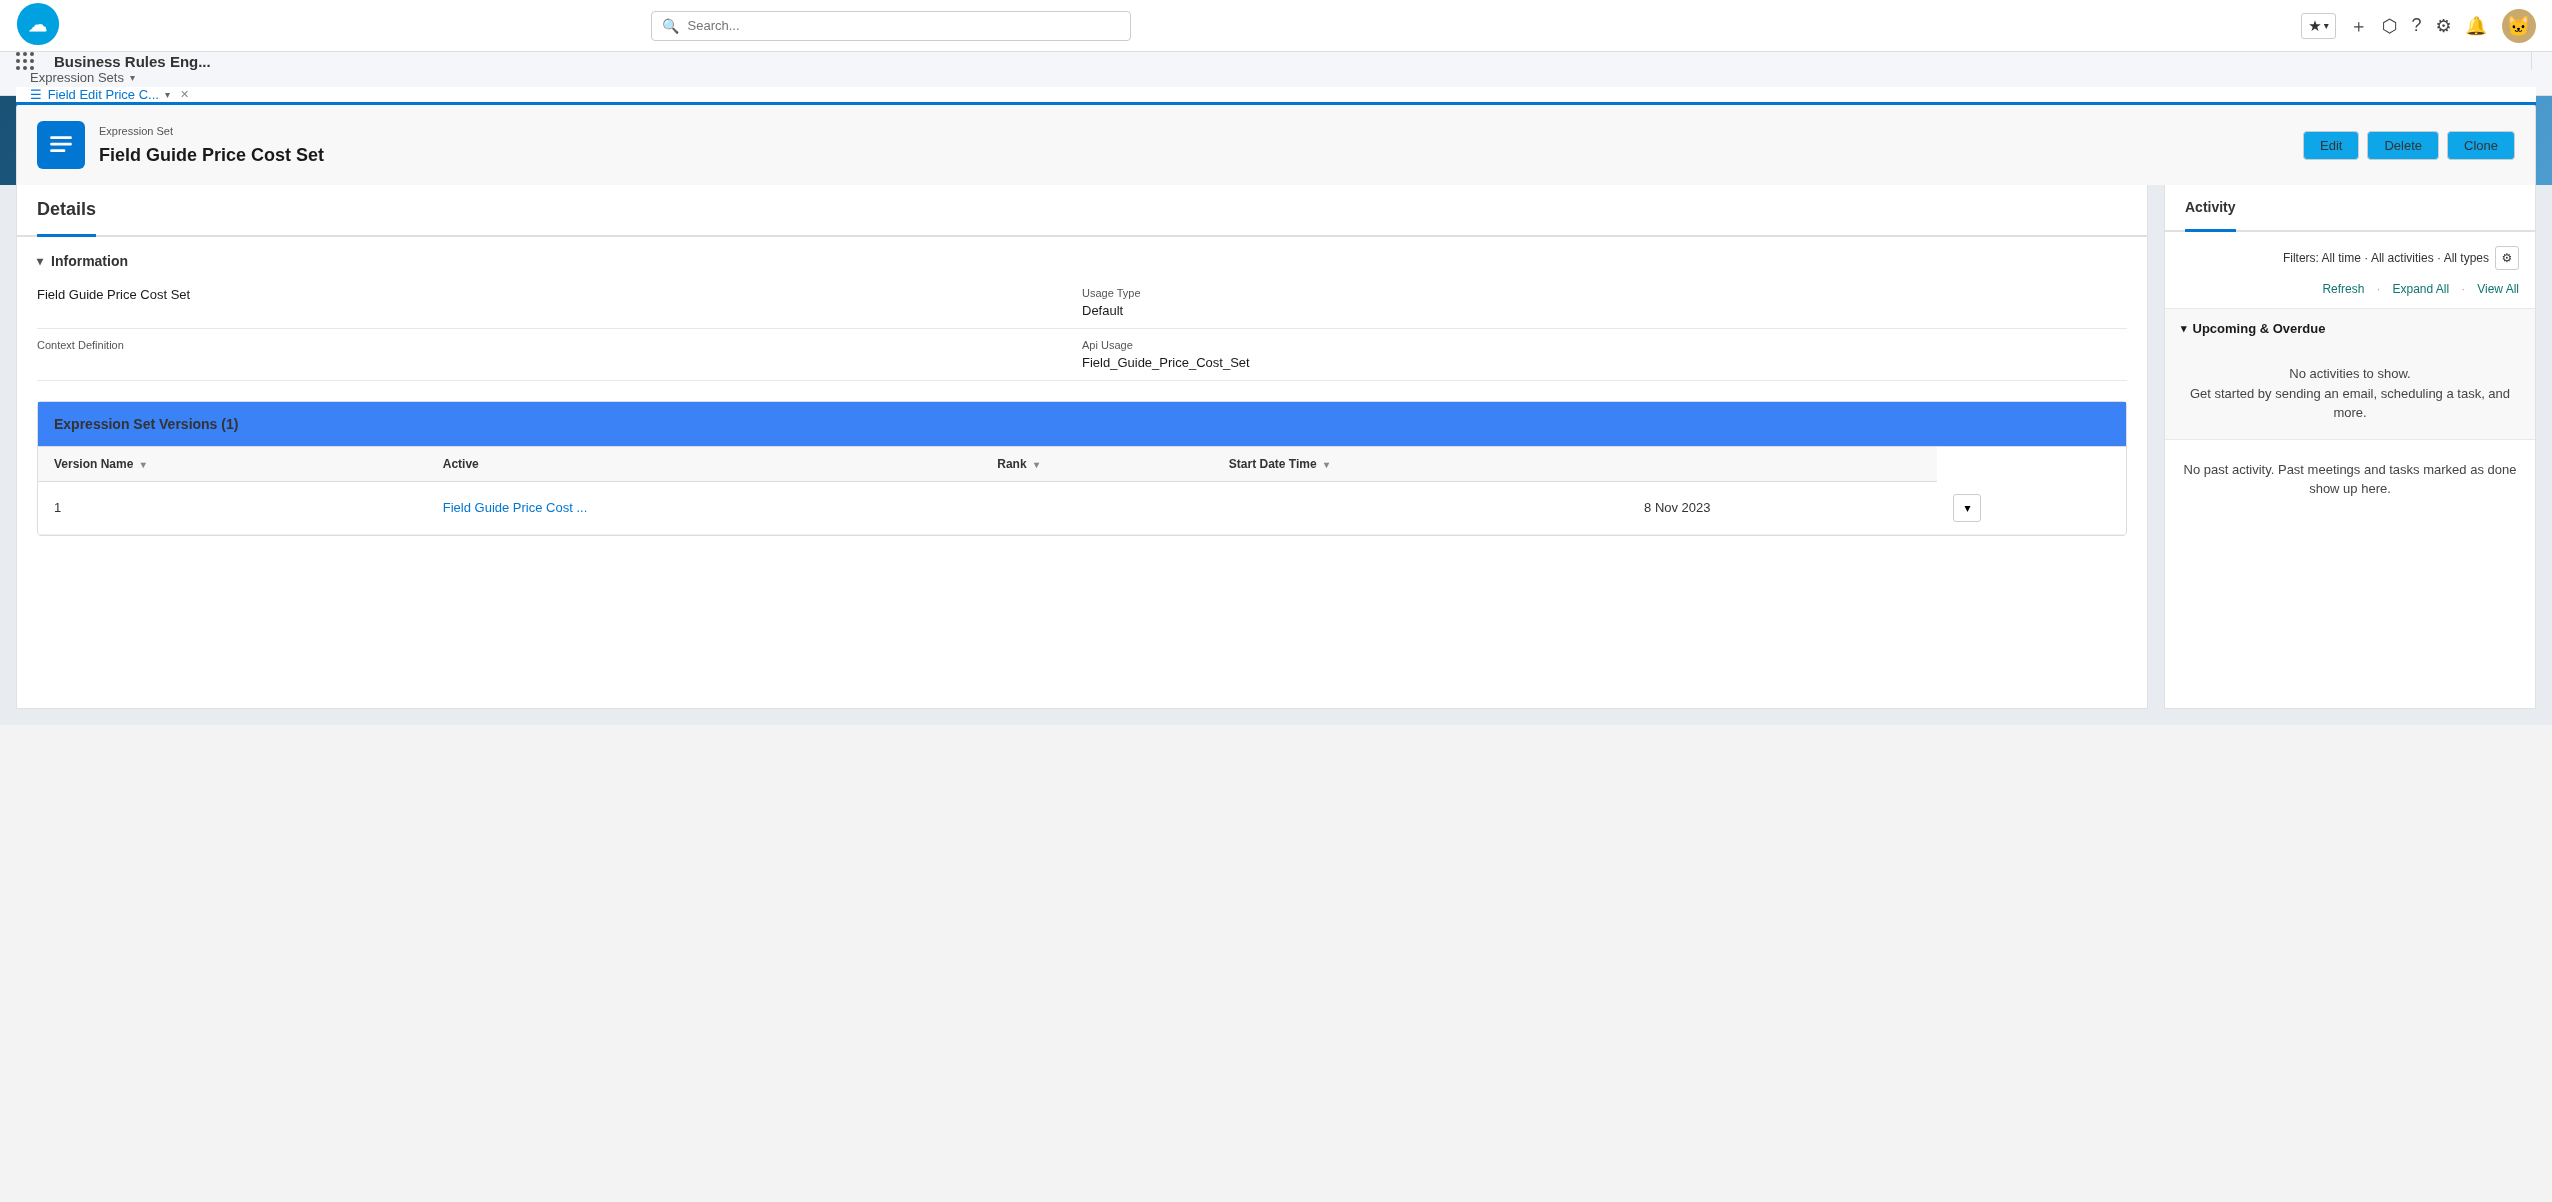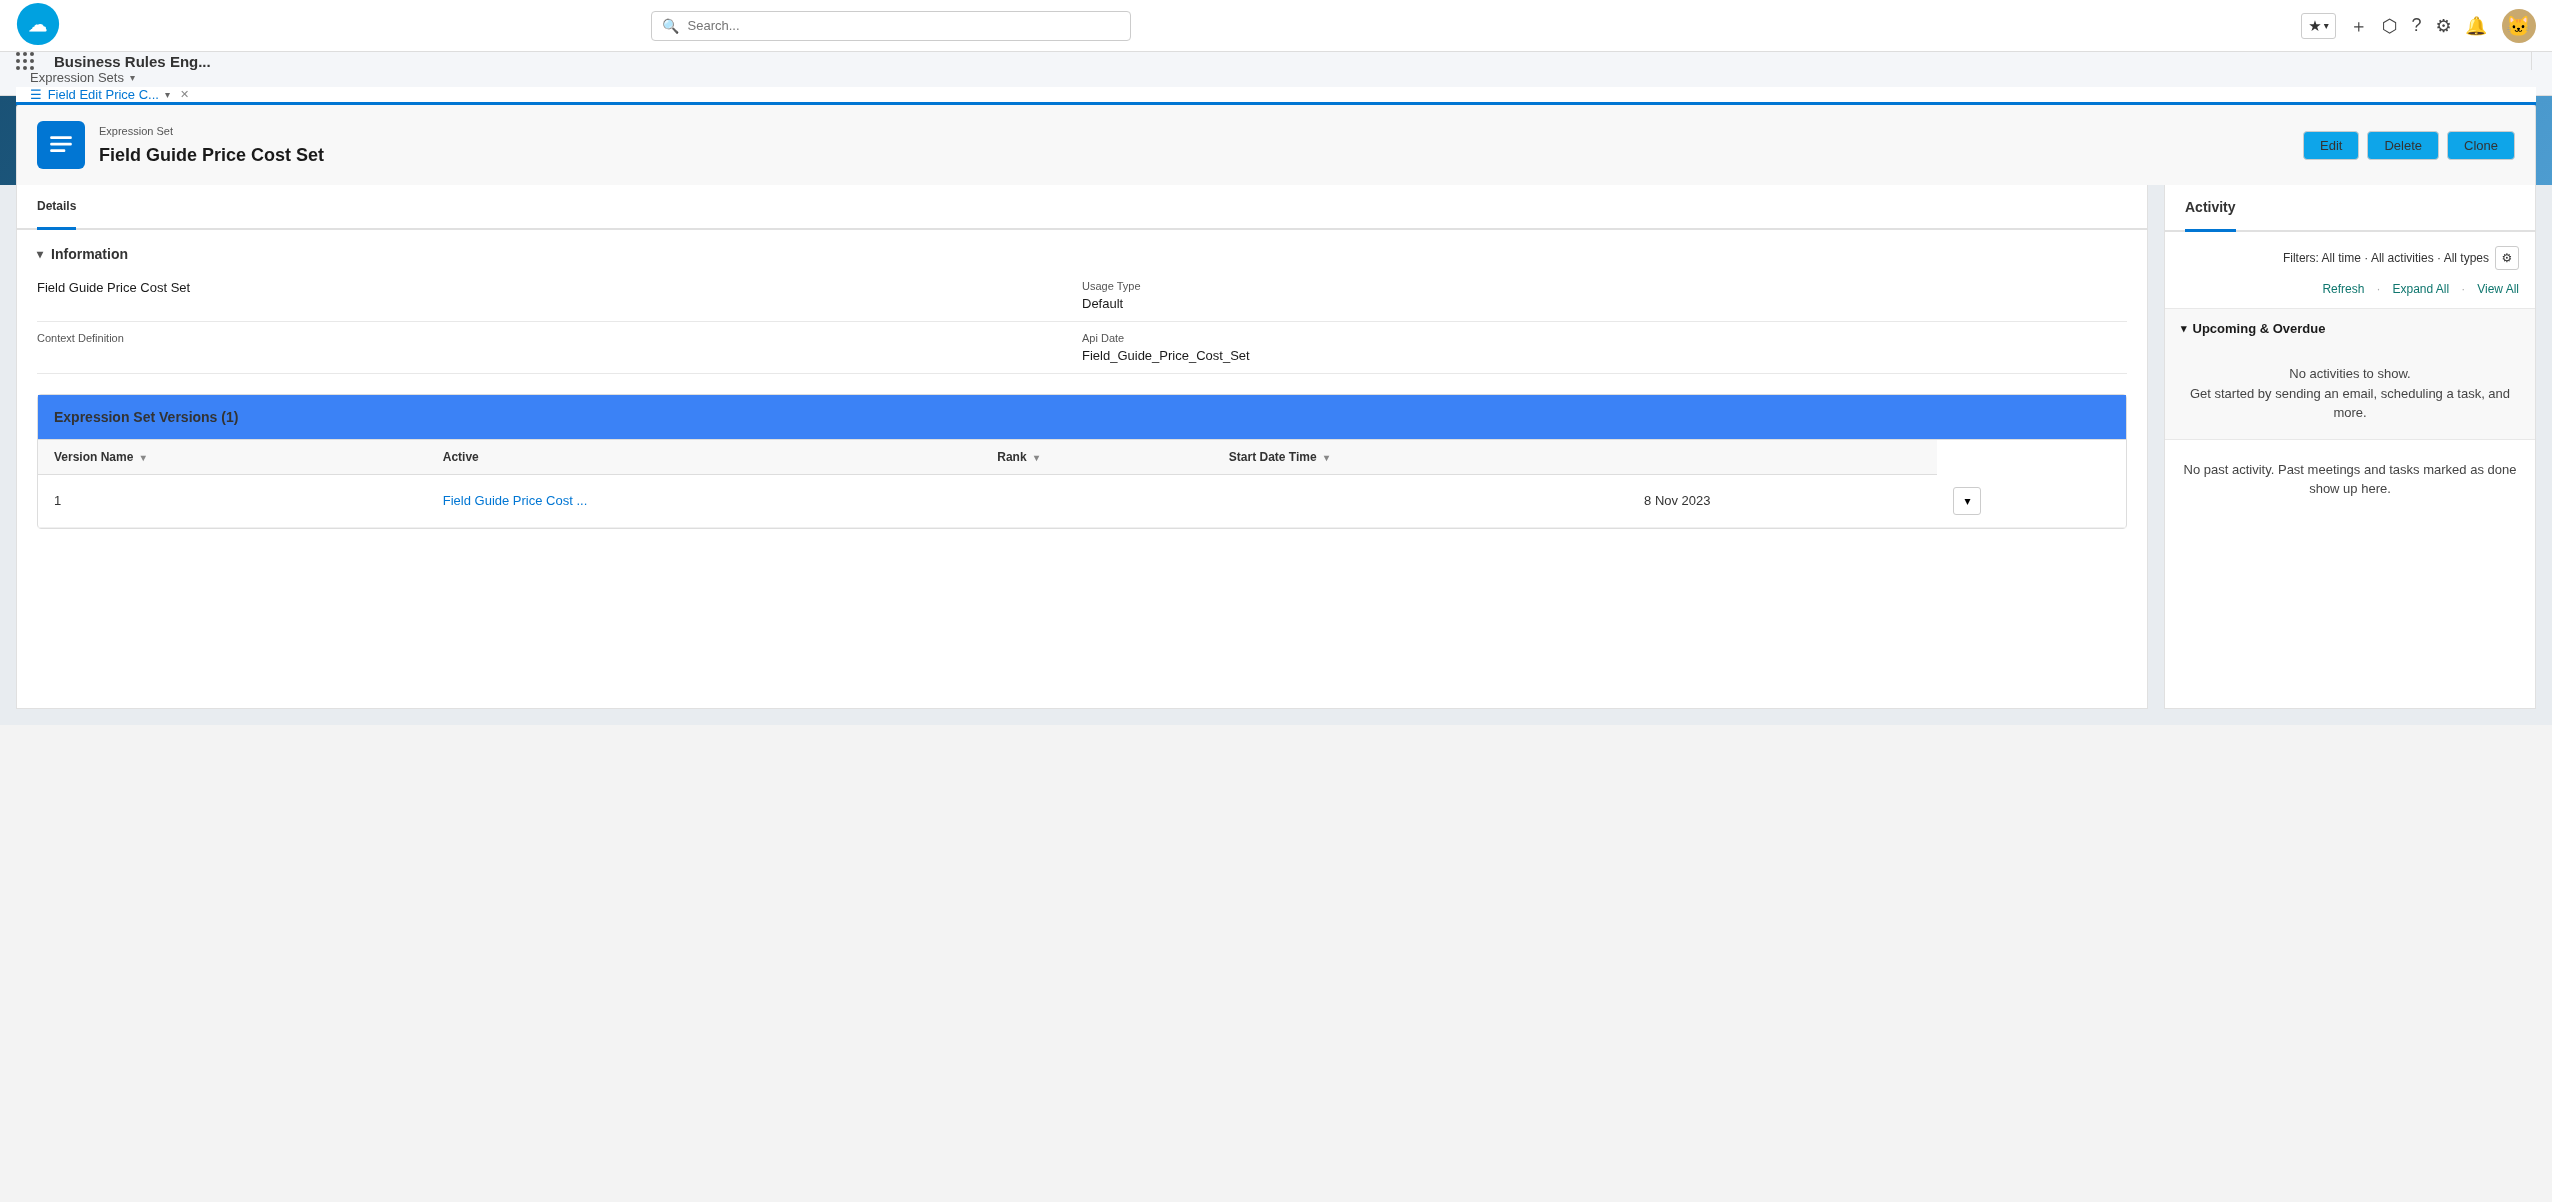--- a/index.html
+++ b/index.html
@@ -219,21 +219,21 @@
       min-width: 0;
     }
     .panel-tabs {
       display: flex;
       border-bottom: 2px solid #e0e0e0;
       padding: 0 20px;
     }
     .panel-tab {
       padding: 14px 0;
       margin-right: 24px;
-      font-size: 12px;
+      font-size: 18px;
       font-weight: 600;
       color: #333;
       cursor: pointer;
       border-bottom: 3px solid #0176d3;
       margin-bottom: -2px;
     }
     .section-header {
       display: flex;
       align-items: center;
       gap: 8px;
@@ -516,21 +516,21 @@
         <div class="info-field">
           <div class="info-field-label">Usage Type</div>
           <div class="info-field-value">Default</div>
         </div>
 
         <div class="info-field">
           <div class="info-field-label">Context Definition</div>
           <div class="info-field-value"></div>
         </div>
         <div class="info-field">
-          <div class="info-field-label">Api Date</div>
+          <div class="info-field-label">Api Usage</div>
           <div class="info-field-value">Field_Guide_Price_Cost_Set</div>
         </div>
       </div>
 
       <div class="versions-section">
         <div class="versions-header">Expression Set Versions (1)</div>
         <table class="versions-table">
           <thead>
             <tr>
               <th>

